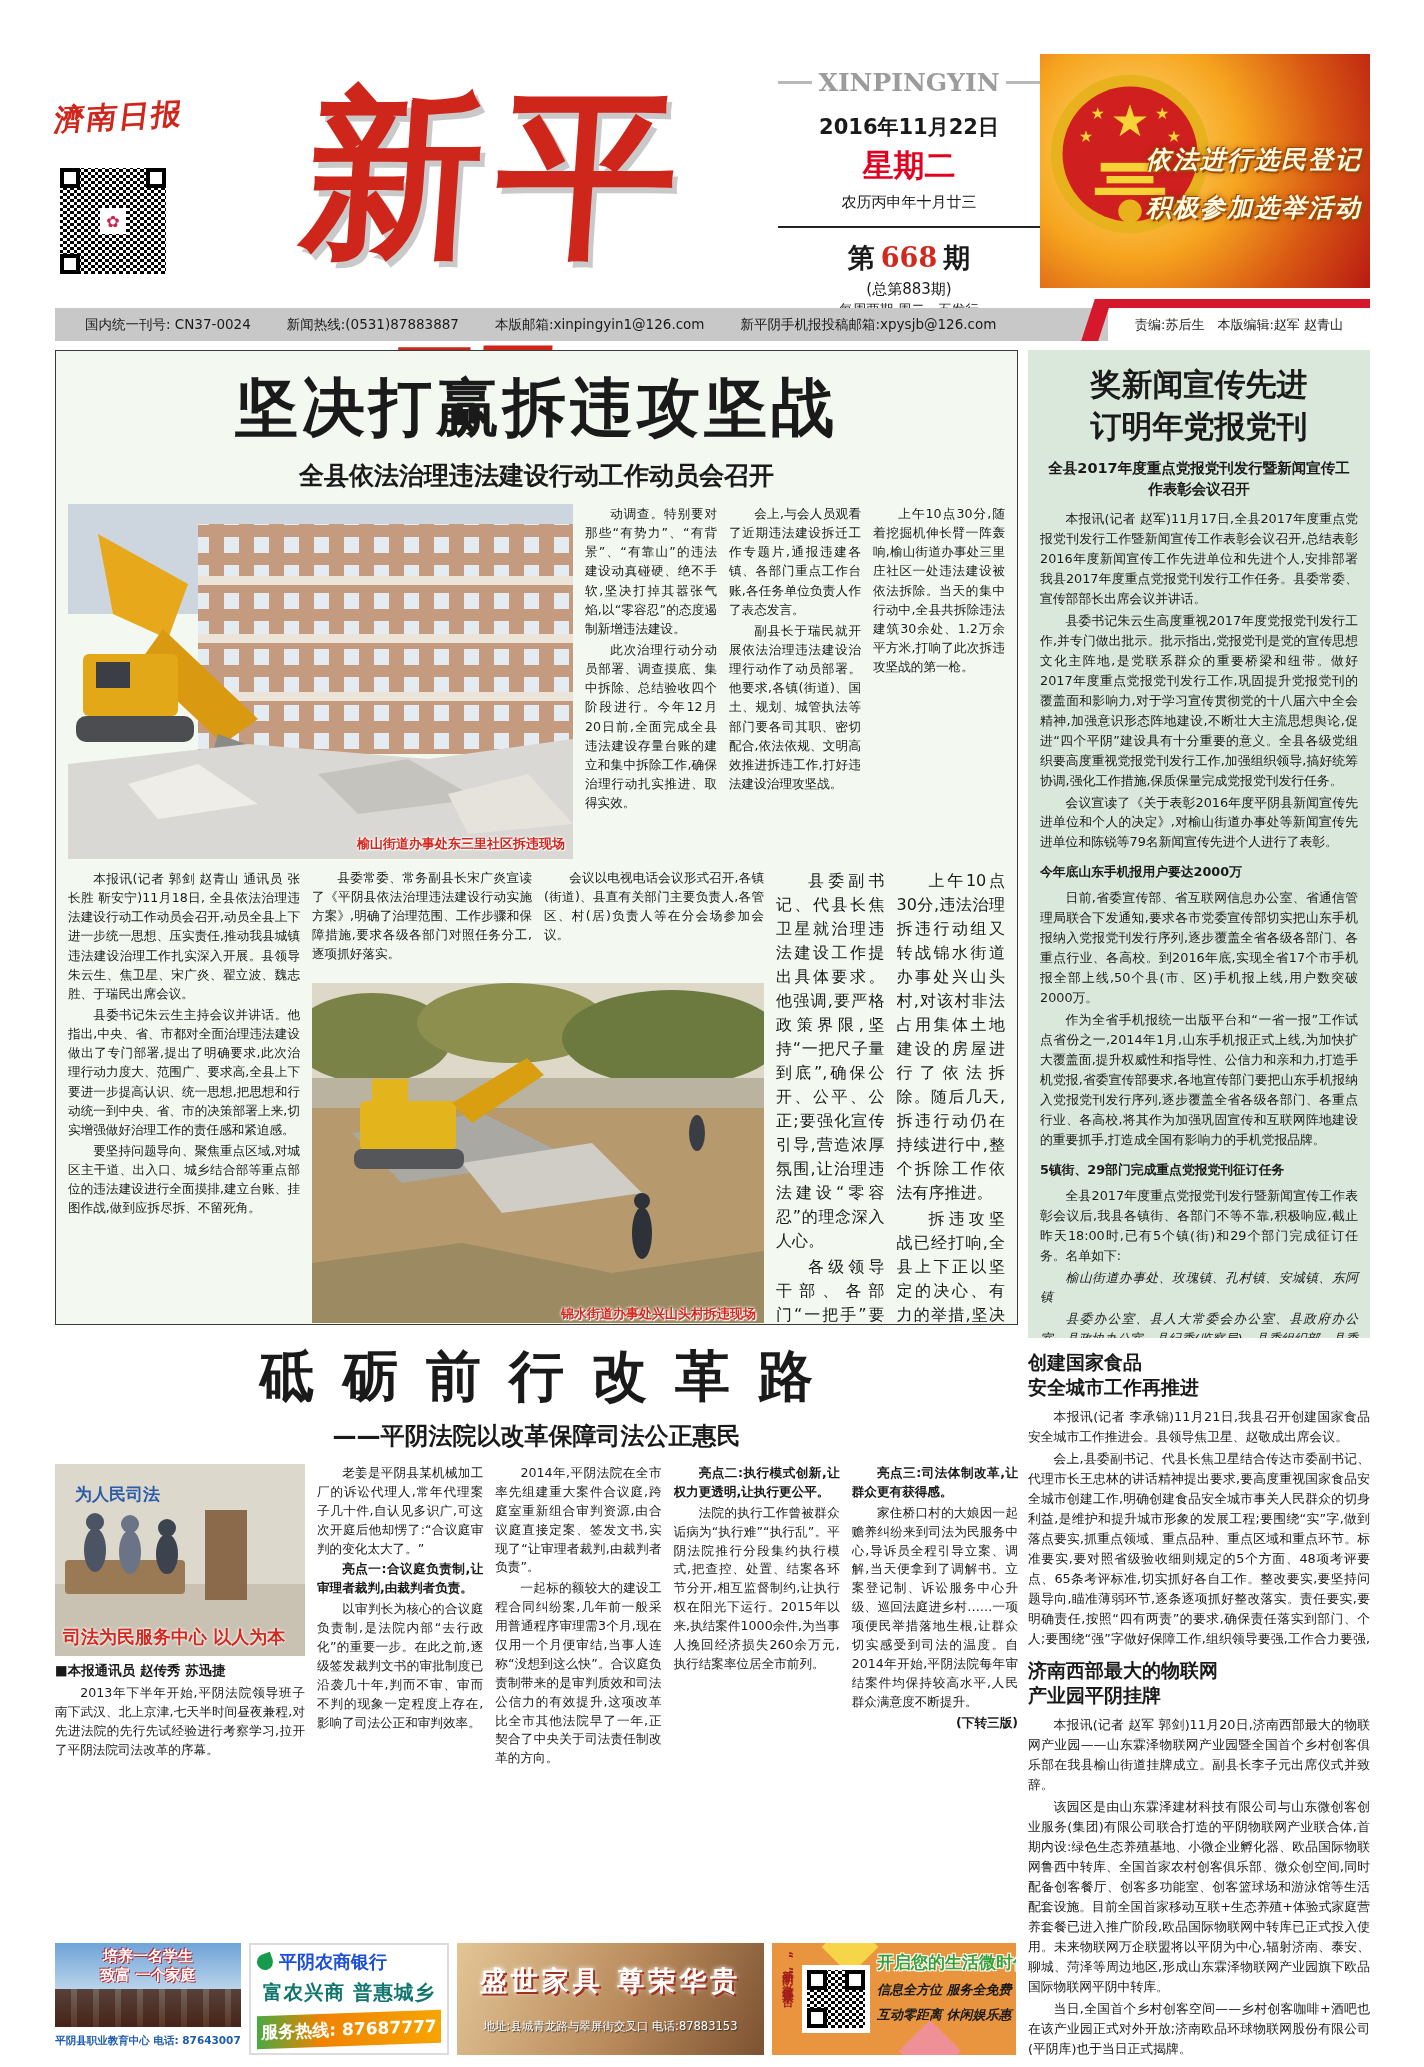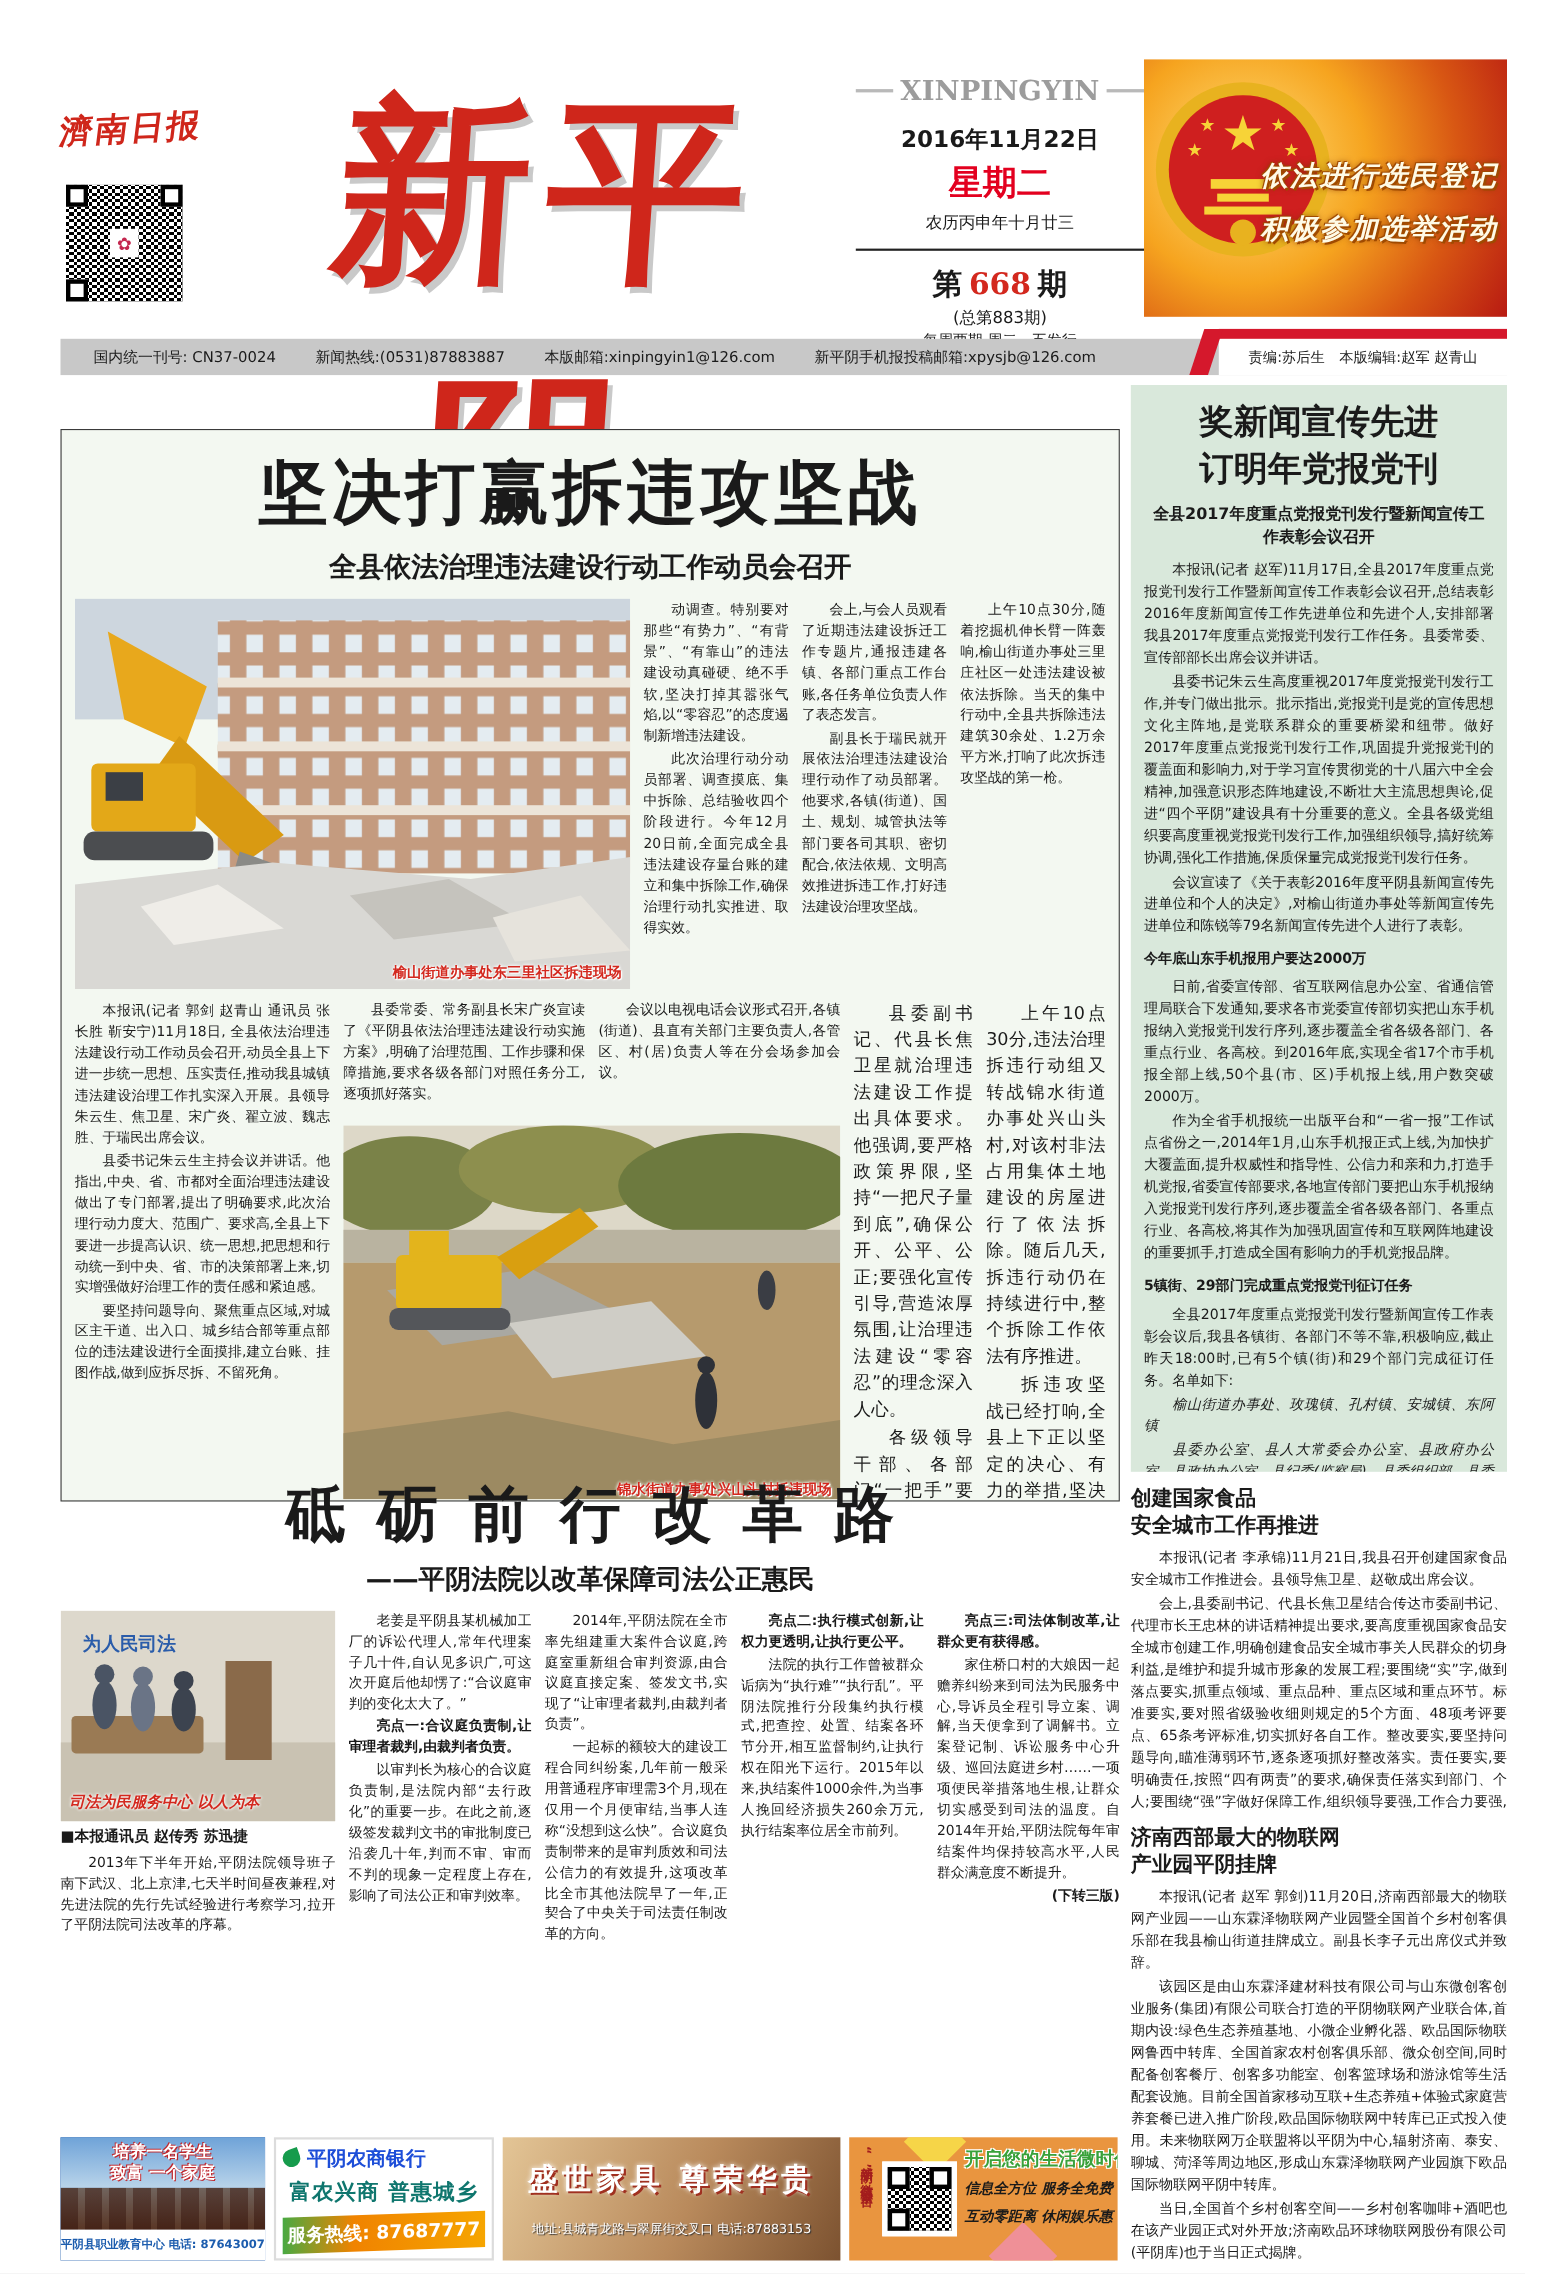--- a/index.html
+++ b/index.html
@@ -43,21 +43,21 @@
      text-shadow:2px 2px 0 #a04a00,-1px -1px 0 #a04a00,0 0 6px #7c3000;}
   
   .infobar{position:absolute;left:55px;top:308px;width:1315px;height:33px;background:#c8c8c8;
            display:flex;align-items:center;gap:36px;padding-left:30px;box-sizing:border-box;font-size:13.5px;}
   .infobar-right{position:absolute;right:0;top:-9px;height:42px;width:262px;background:#fff;}
   .infobar-right .red-top{position:absolute;top:0;left:0;right:0;height:9px;background:#d5182c;}
   .infobar-right .slash{position:absolute;left:-20px;top:0;width:17px;height:42px;background:#d5182c;transform:skewX(-18deg);}
   .infobar-right .ed{position:absolute;left:0;right:0;bottom:7px;text-align:center;font-size:13px;color:#222;}
   
   .lead{position:absolute;left:55px;top:350px;width:963px;height:975px;border:1px solid #3a3a3a;
-        background:#f3f8f1;box-sizing:border-box;padding:8px 12px;margin-top:40px;}
+        background:#f3f8f1;box-sizing:border-box;padding:8px 12px;}
   .lead-headline{font-family:"DejaVu Serif","Liberation Serif",serif;font-weight:bold;font-size:63px;
         letter-spacing:4px;text-align:center;margin-top:6px;}
   .lead-subhead{font-size:25px;text-align:center;margin-top:8px;font-weight:600;}
   .lead-row1{display:flex;gap:12px;margin-top:12px;height:355px;}
   .photo{position:relative;overflow:hidden;}
   .photo svg{display:block;}
   .photo1{width:505px;flex:none;}
   .lead-col{flex:1;font-size:12.6px;line-height:1.52;text-align:justify;overflow:hidden;}
   .lead-row2{display:flex;gap:12px;margin-top:10px;height:460px;}
   .colLeft{width:232px;flex:none;font-size:12.6px;line-height:1.52;text-align:justify;overflow:hidden;}
@@ -73,22 +73,22 @@
   .reform-headline{text-align:center;font-family:"DejaVu Serif",serif;font-weight:bold;font-size:55px;
         letter-spacing:28px;text-indent:28px;}
   .reform-subhead{text-align:center;font-size:24px;font-weight:600;margin-top:6px;}
   .reform-body{display:flex;gap:12px;margin-top:12px;height:452px;}
   .rcol{flex:1;font-size:12.6px;line-height:1.5;text-align:justify;overflow:hidden;}
   .rcol.first{flex:none;width:250px;}
   .photo3{position:relative;height:192px;margin-bottom:4px;}
   .byline{font-size:13.5px;font-weight:bold;margin:2px 0 4px 0;text-indent:0;}
   .bold-head{font-weight:bold;}
   .jump{text-align:right;font-weight:bold;text-indent:0;}
-  .cap3{position:absolute;left:8px;bottom:6px;color:#d3281e;font-size:14px;font-weight:bold;
-        text-shadow:0 0 3px #fff,0 0 3px #fff;font-style:italic;}
+  .cap3{position:absolute;left:8px;bottom:6px;color:#d3281e;font-size:18px;font-weight:bold;
+        text-shadow:0 0 3px #fff,0 0 3px #fff;}
   
   .rightcol{position:absolute;left:1028px;top:350px;width:342px;}
   .artA{background:#d9e8db;box-sizing:border-box;padding:14px 12px;height:988px;overflow:hidden;}
   .artA-h{text-align:center;font-family:"DejaVu Serif",serif;font-weight:bold;font-size:31px;line-height:1.35;}
   .artA-sub{text-align:center;font-size:14.5px;font-weight:bold;margin:10px 4px 8px;line-height:1.5;}
   .rightcol p{font-size:12.8px;line-height:1.56;text-align:justify;}
   .inner-sub{text-align:center;font-weight:bold;font-size:15.5px;margin:10px 0 6px;text-indent:0;}
   .kai{font-style:italic;}
   .artB{margin-top:12px;height:296px;overflow:hidden;}
   .artBC-h{font-family:"DejaVu Serif",serif;font-weight:bold;font-size:19px;line-height:1.3;margin-bottom:8px;}

